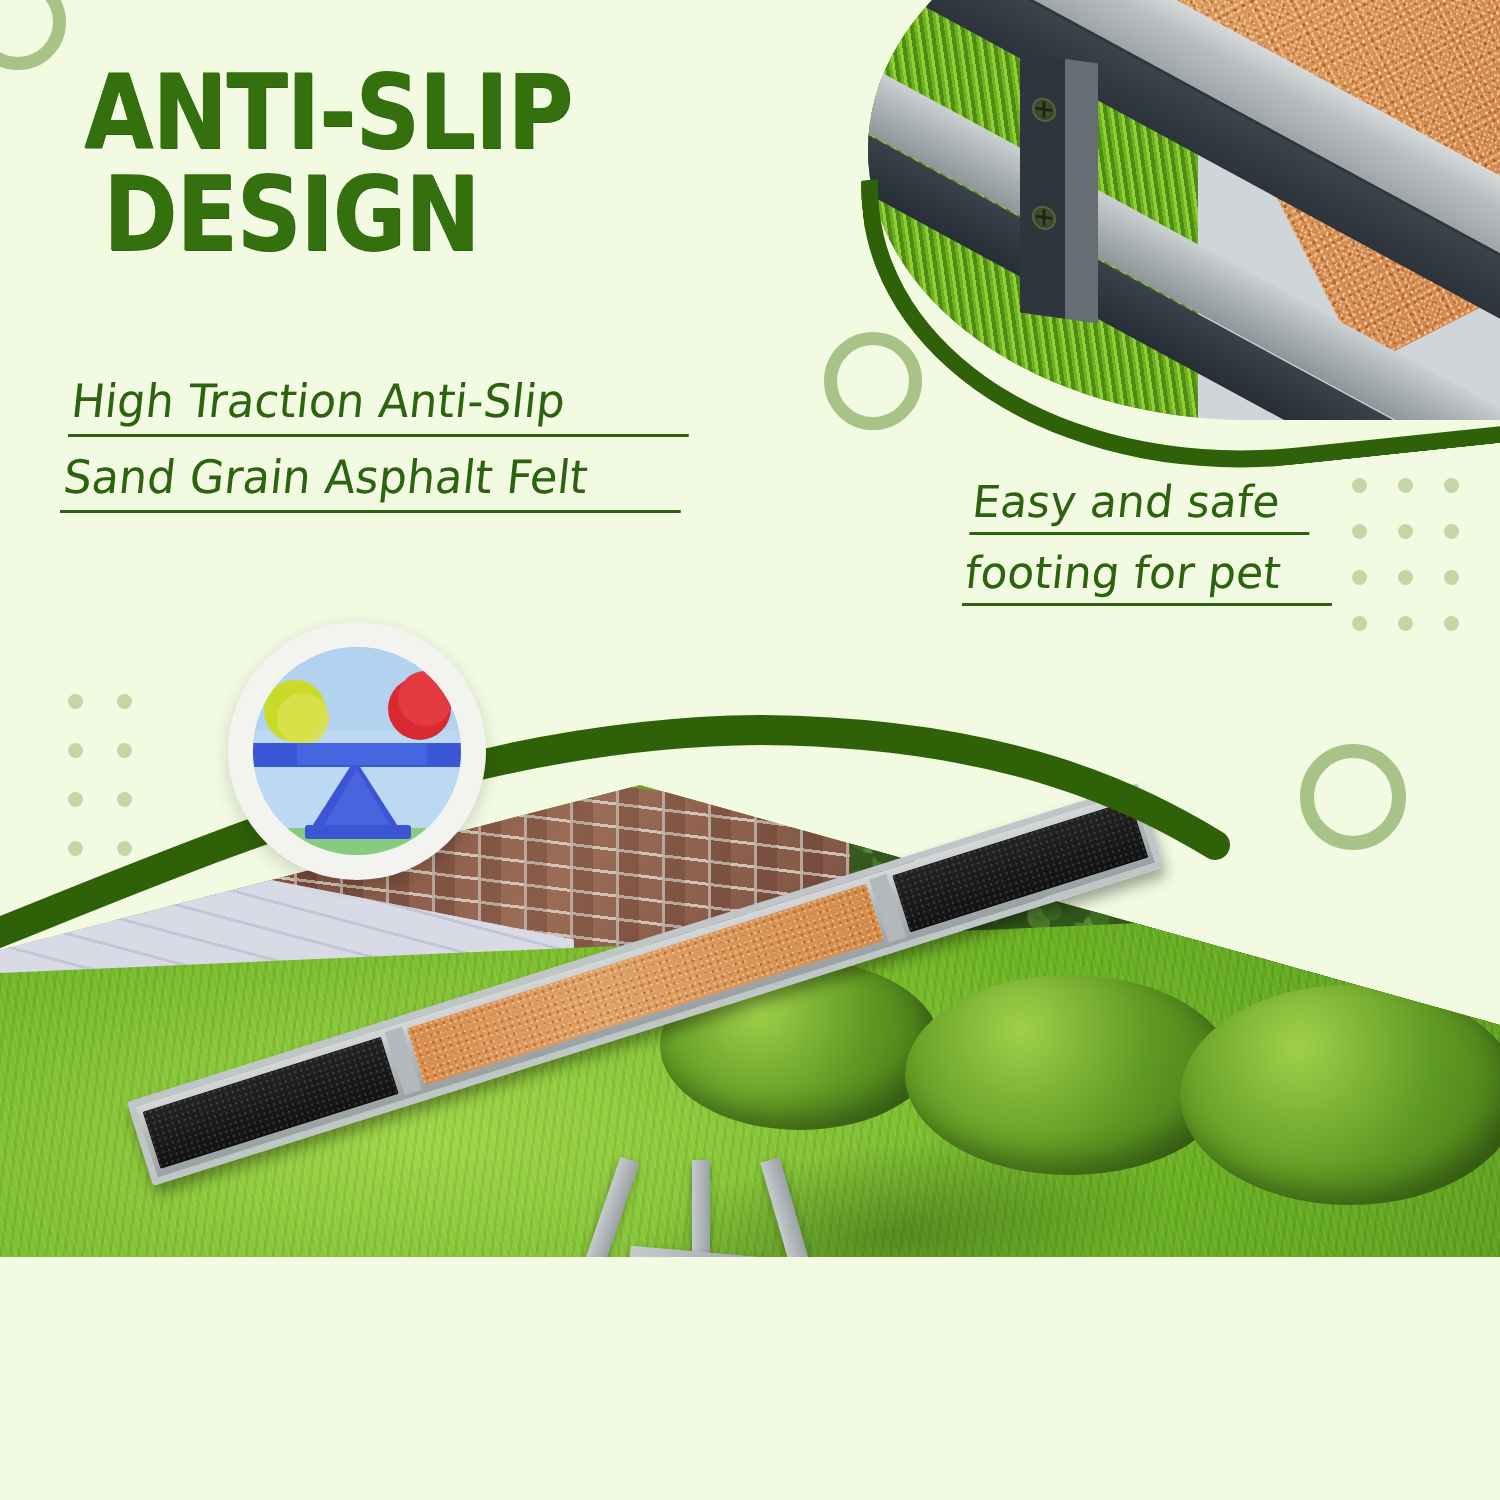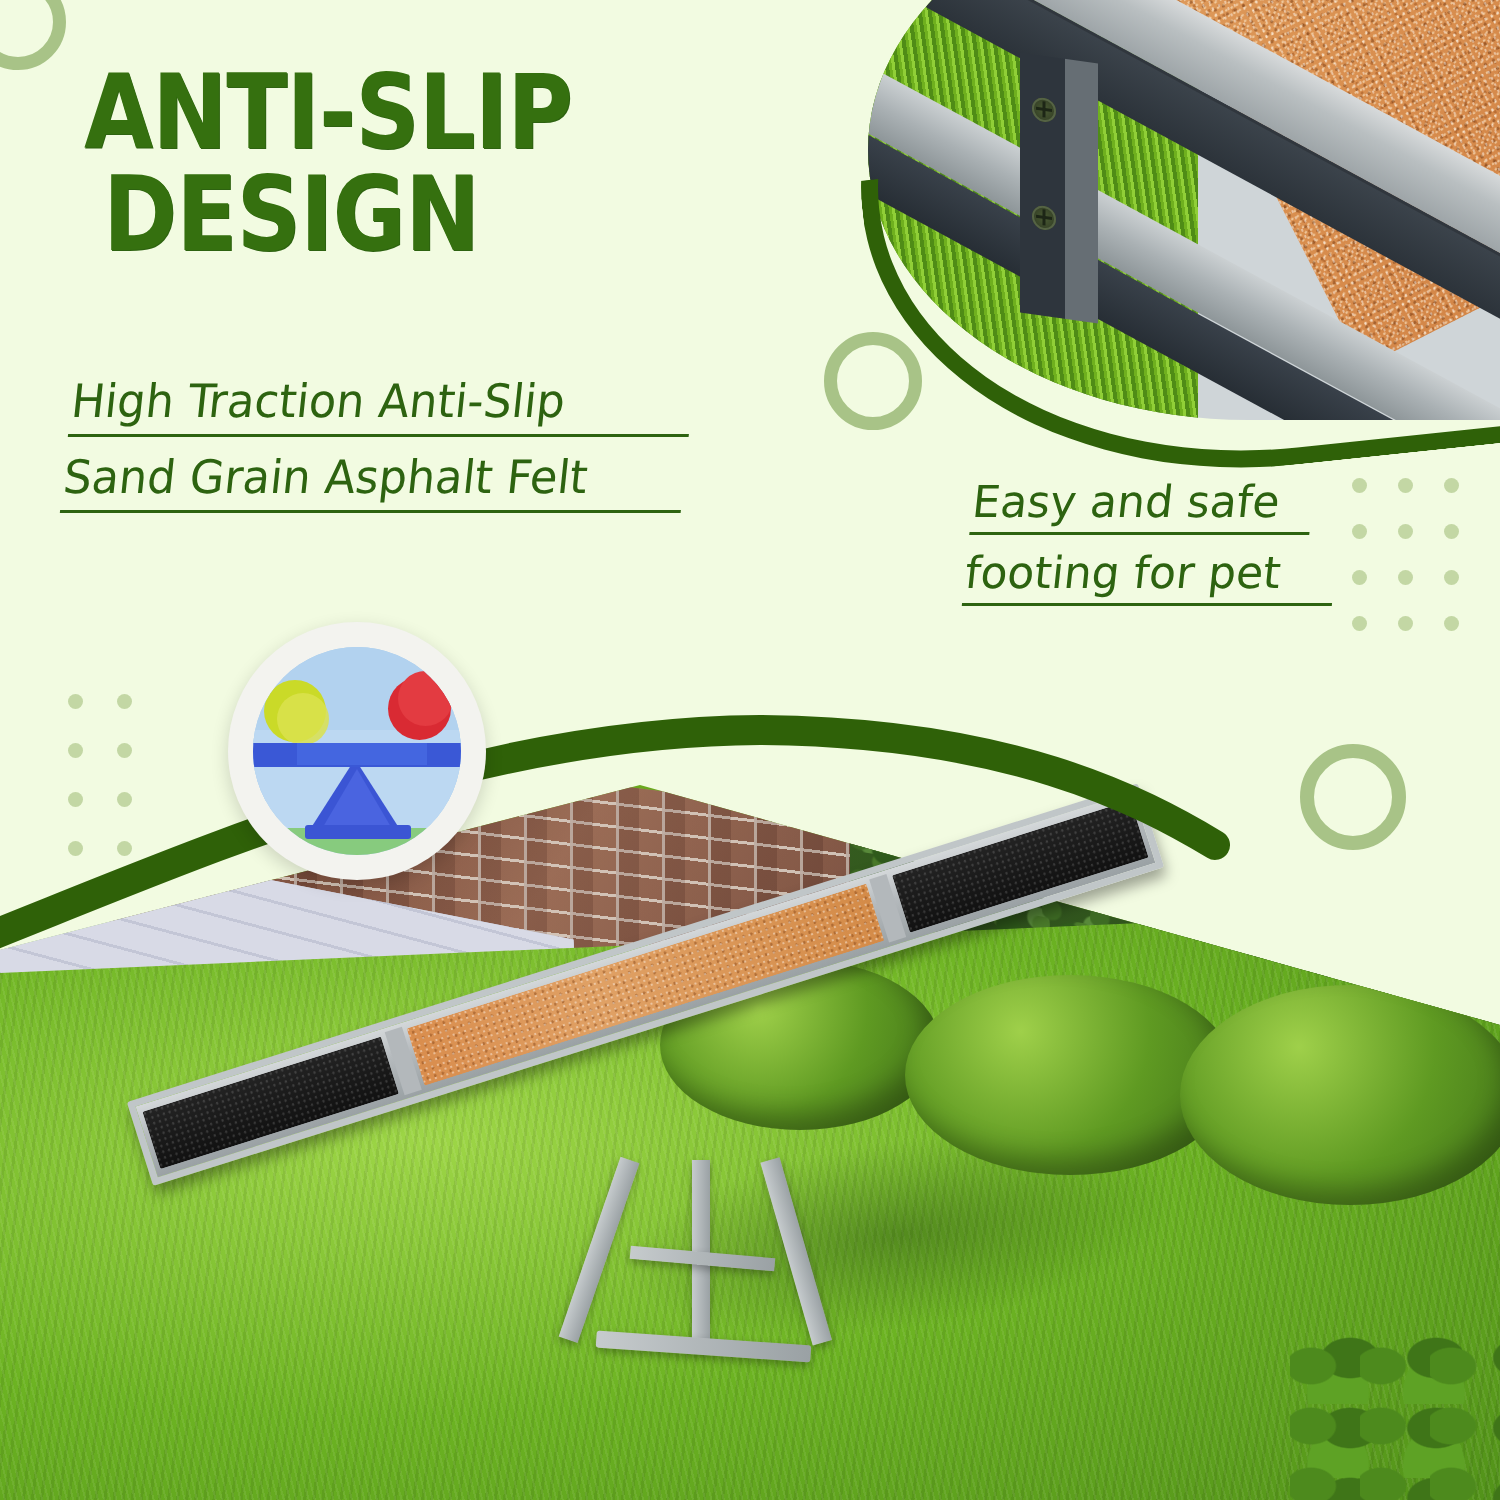--- a/index.html
+++ b/index.html
@@ -1,21 +1,21 @@
 <!DOCTYPE html>
 <html><head>
 <meta charset="utf-8">
 <style>
   html,body{margin:0;padding:0;}
   body{
     width:1500px;height:1500px;overflow:hidden;
     font-family:"Liberation Sans","DejaVu Sans",sans-serif;
     background:#f2fbe1;
   }
-  #stage{position:relative;width:1500px;height:1500px;overflow:hidden;background:#f2fbe1;}
+  #stage{position:relative;width:1500px;height:1257px;overflow:hidden;background:#f2fbe1;}
 
   
   .ring{position:absolute;border-radius:50%;border-style:solid;border-color:#a8c387;}
   .ring-tl{left:-30px;top:-26px;width:70px;height:70px;border-width:13px;}
   .ring-mid{left:824px;top:332px;width:72px;height:72px;border-width:13px;}
   .ring-right{left:1300px;top:744px;width:78px;height:78px;border-width:14px;}
 
   
   .dotgrid{position:absolute;display:grid;}
   .dotgrid span{width:15px;height:15px;border-radius:50%;background:#c3d7a4;display:block;}

